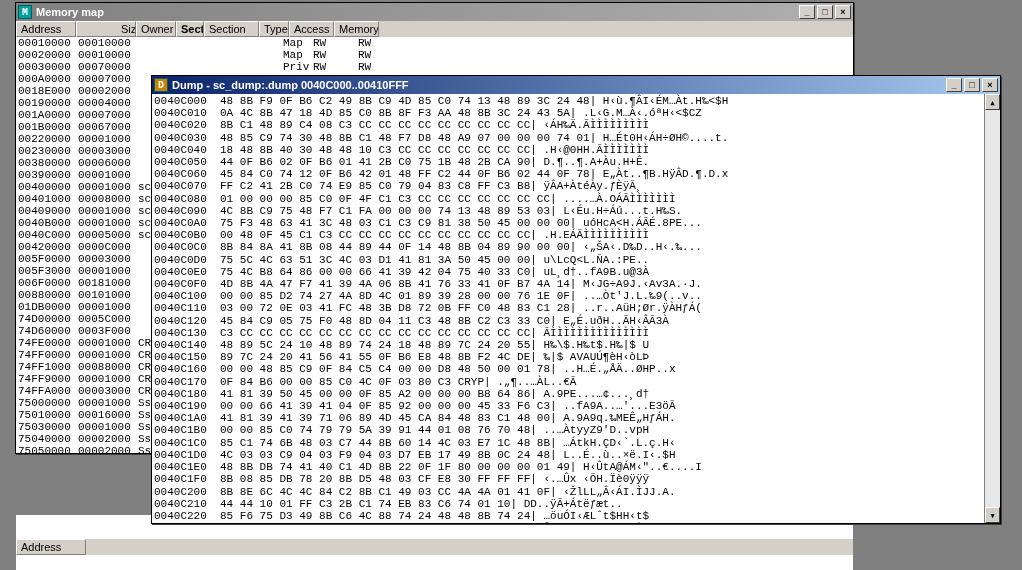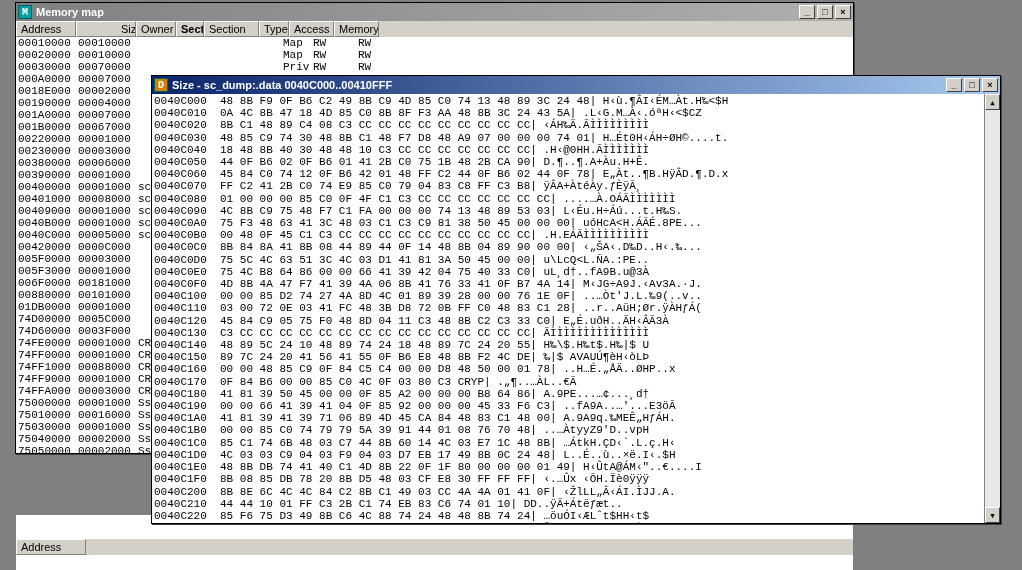--- a/index.html
+++ b/index.html
@@ -194,21 +194,21 @@
   <div class="disasm" id="disasm"><div>0040C03U   48               DEC EAX</div><div>0040C03E   8B41 18          MOV EAX,DWORD PTR DS:[ECX+18]</div><div>0040C041   48               DEC EAX</div><div>0040C042   8B40 30          MOV EAX,DWORD PTR DS:[EAX+30]</div><div>0040C045   48               DEC EAX</div><div>0040C046   8B40 10          MOV EAX,DWORD PTR DS:[EAX+10]</div><div>0040C049   C3               RETN</div><div>0040C04A   CC               INT3</div></div>
   <div class="addrdump">
     <div class="headers" id="bd-headers"><div class="hdr" style="width: 70px;">Address</div></div>
     
   </div>
 </div>
 
 <div class="window dumpwin">
   <div class="titlebar">
     <div class="icon" style="background:#d08000">D</div>
-    <div class="title">Size - sc_dump:.data 0040C000..00410FFF</div>
+    <div class="title">Dump - sc_dump:.dump 0040C000..00410FFF</div>
     <div class="wbtn">_</div>
     <div class="wbtn">□</div>
     <div class="wbtn">×</div>
   </div>
   <div class="content">
     <div class="hexarea" id="dump-hex">0040C000  48 8B F9 0F B6 C2 49 8B C9 4D 85 C0 74 13 48 89 3C 24 48| H‹ù.¶ÂI‹ÉM…Àt.H‰&lt;$H
 0040C010  0A 4C 8B 47 18 4D 85 C0 8B 8F F3 AA 48 8B 3C 24 43 5A| .L‹G.M…À‹.óªH‹&lt;$CZ
 0040C020  8B C1 48 89 C4 08 C3 CC CC CC CC CC CC CC CC CC| ‹ÁH‰Ä.ÃÌÌÌÌÌÌÌÌÌ
 0040C030  48 85 C9 74 30 48 8B C1 48 F7 D8 48 A9 07 00 00 00 74 01| H…Ét0H‹ÁH÷ØH©....t.
 0040C040  18 48 8B 40 30 48 48 10 C3 CC CC CC CC CC CC CC| .H‹@0HH.ÃÌÌÌÌÌÌÌ

